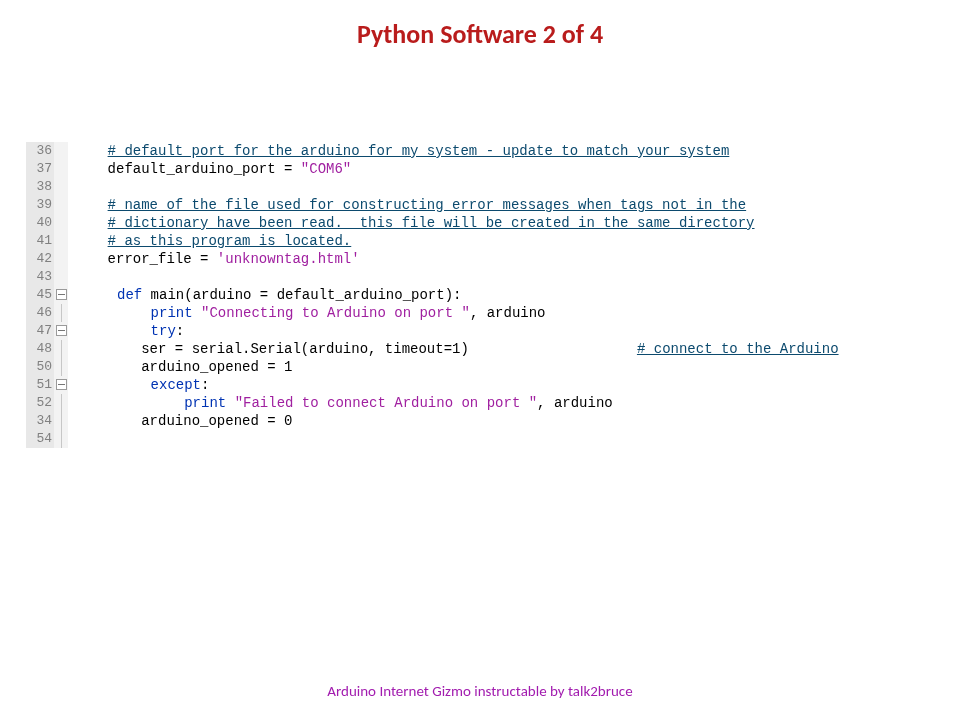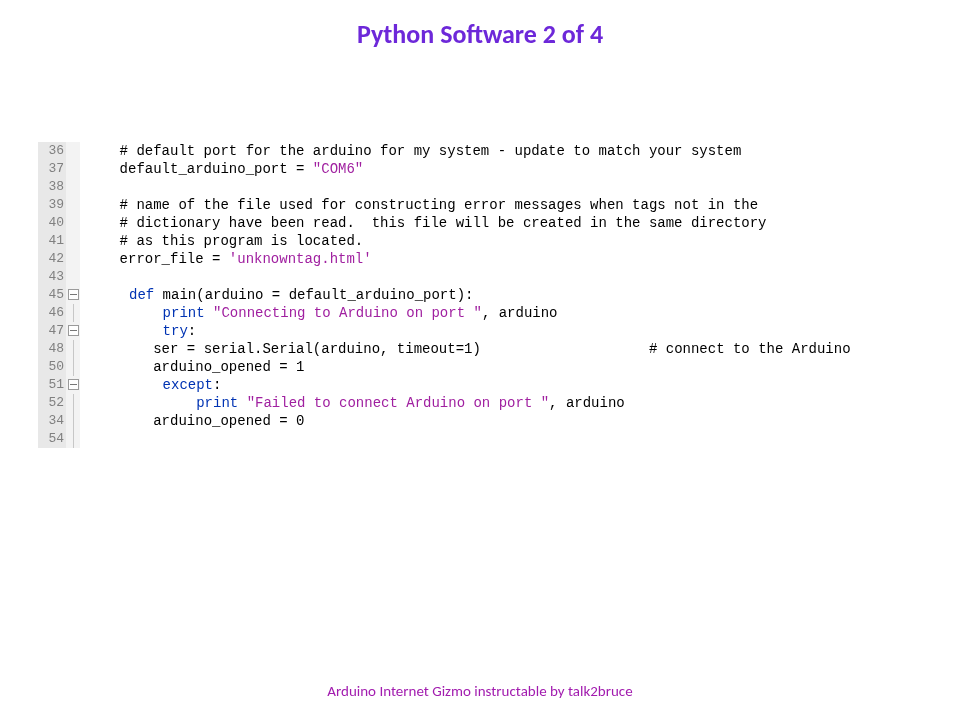--- a/index.html
+++ b/index.html
@@ -7,29 +7,29 @@
     padding: 0;
     width: 960px;
     height: 720px;
     background: #ffffff;
     font-family: Calibri, "Segoe UI", Arial, sans-serif;
     overflow: hidden;
     position: relative;
   }
   .title {
     text-align: center;
-    color: #6d28d9;
+    color: #b91c1c;
     font-size: 26px;
     font-weight: 700;
     margin-top: 18px;
     letter-spacing: 0px;
   }
   .editor {
     position: absolute;
-    left: 38px;
+    left: 26px;
     top: 142px;
     width: 902px;
     font-family: Consolas, "Courier New", monospace;
     font-size: 14px;
     line-height: 18px;
   }
   .row {
     display: flex;
     height: 18px;
     white-space: pre;
@@ -67,21 +67,21 @@
     height: 1px;
     background: #777;
   }
   .fold .vline {
     width: 1px;
     height: 18px;
     background: #c7c7c7;
     margin: 0 auto;
   }
   
-  .cm   { color: #000000; }   
+  .cm   { color: #0c4a6e; text-decoration: underline; }   
   .kw   { color: #0033b3; margin-left: 43px; }   
   .str  { color: #a020a0; }
   .txt  { color: #000000; text-align: center; }
   .code-cell {
     flex: 1 1 auto;
     padding-left: 6px;
   }
   .footer {
     position: absolute;
     bottom: 20px;

